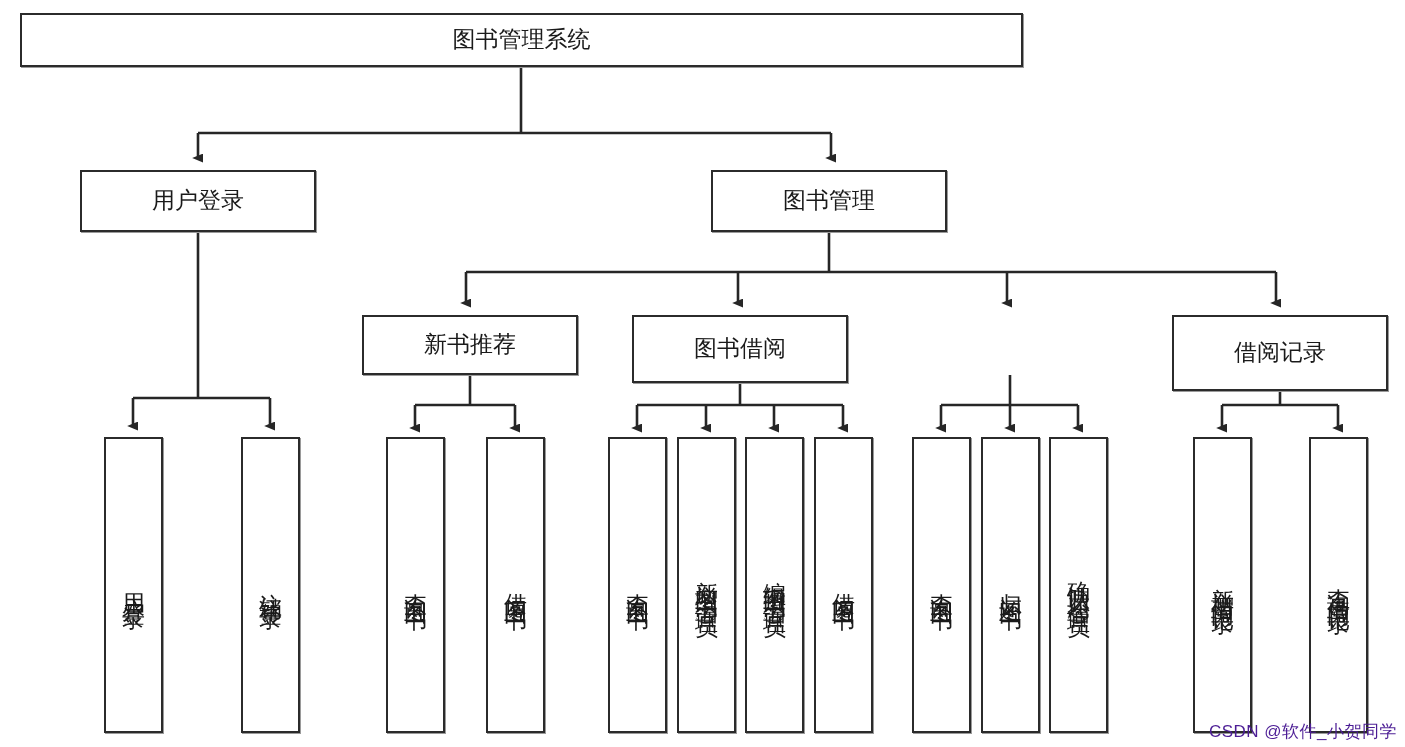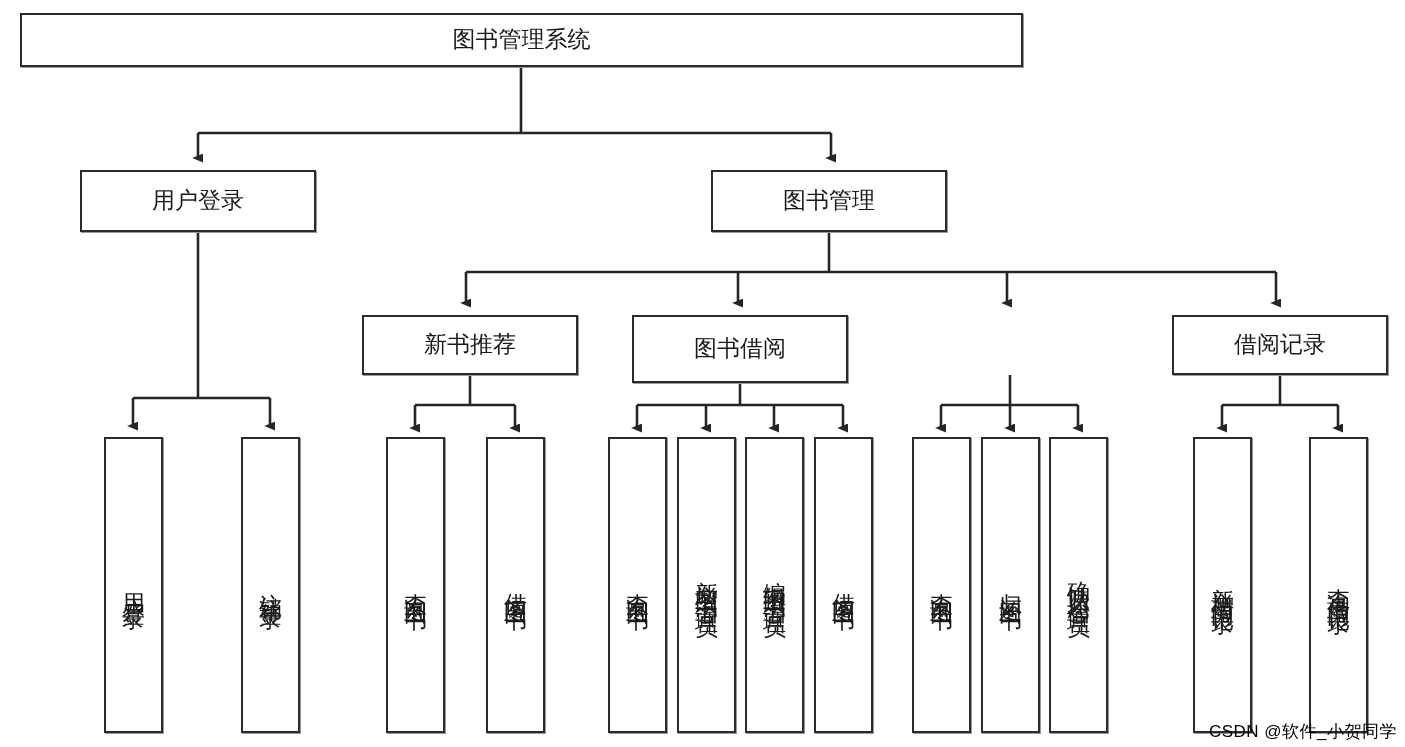--- a/index.html
+++ b/index.html
@@ -60,21 +60,21 @@
     font-size: 23px;
     letter-spacing: 5px;
     line-height: 1.0;
     white-space: nowrap;
   }
   .watermark {
     position: absolute;
     right: 8px;
     bottom: 4px;
     font-size: 17px;
-    color: #000000;
+    color: #4c1d95;
     letter-spacing: 0.5px;
     z-index: 3;
     white-space: nowrap;
   }
 </style>
 </head>
 <body>
 
 <div id="canvas">
 
@@ -138,21 +138,21 @@
   <div class="node horiz" style="left:711px; top:170px; width:236px; height:62px;">
     <span class="label">图书管理</span>
   </div>
 
   <div class="node horiz" style="left:362px; top:315px; width:216px; height:60px;">
     <span class="label">新书推荐</span>
   </div>
   <div class="node horiz" style="left:632px; top:315px; width:216px; height:68px;">
     <span class="label">图书借阅</span>
   </div>
-  <div class="node horiz" style="left:1172px; top:315px; width:216px; height:60px;">
+  <div class="node horiz" style="left:1172px; top:315px; width:216px; height:76px;">
     <span class="label">借阅记录</span>
   </div>
 
   <div class="node vert" style="left:104px; top:437px; width:59px; height:296px;">
     <span class="label">用户登录</span>
   </div>
   <div class="node vert" style="left:241px; top:437px; width:59px; height:296px;">
     <span class="label">注销登录</span>
   </div>
 

